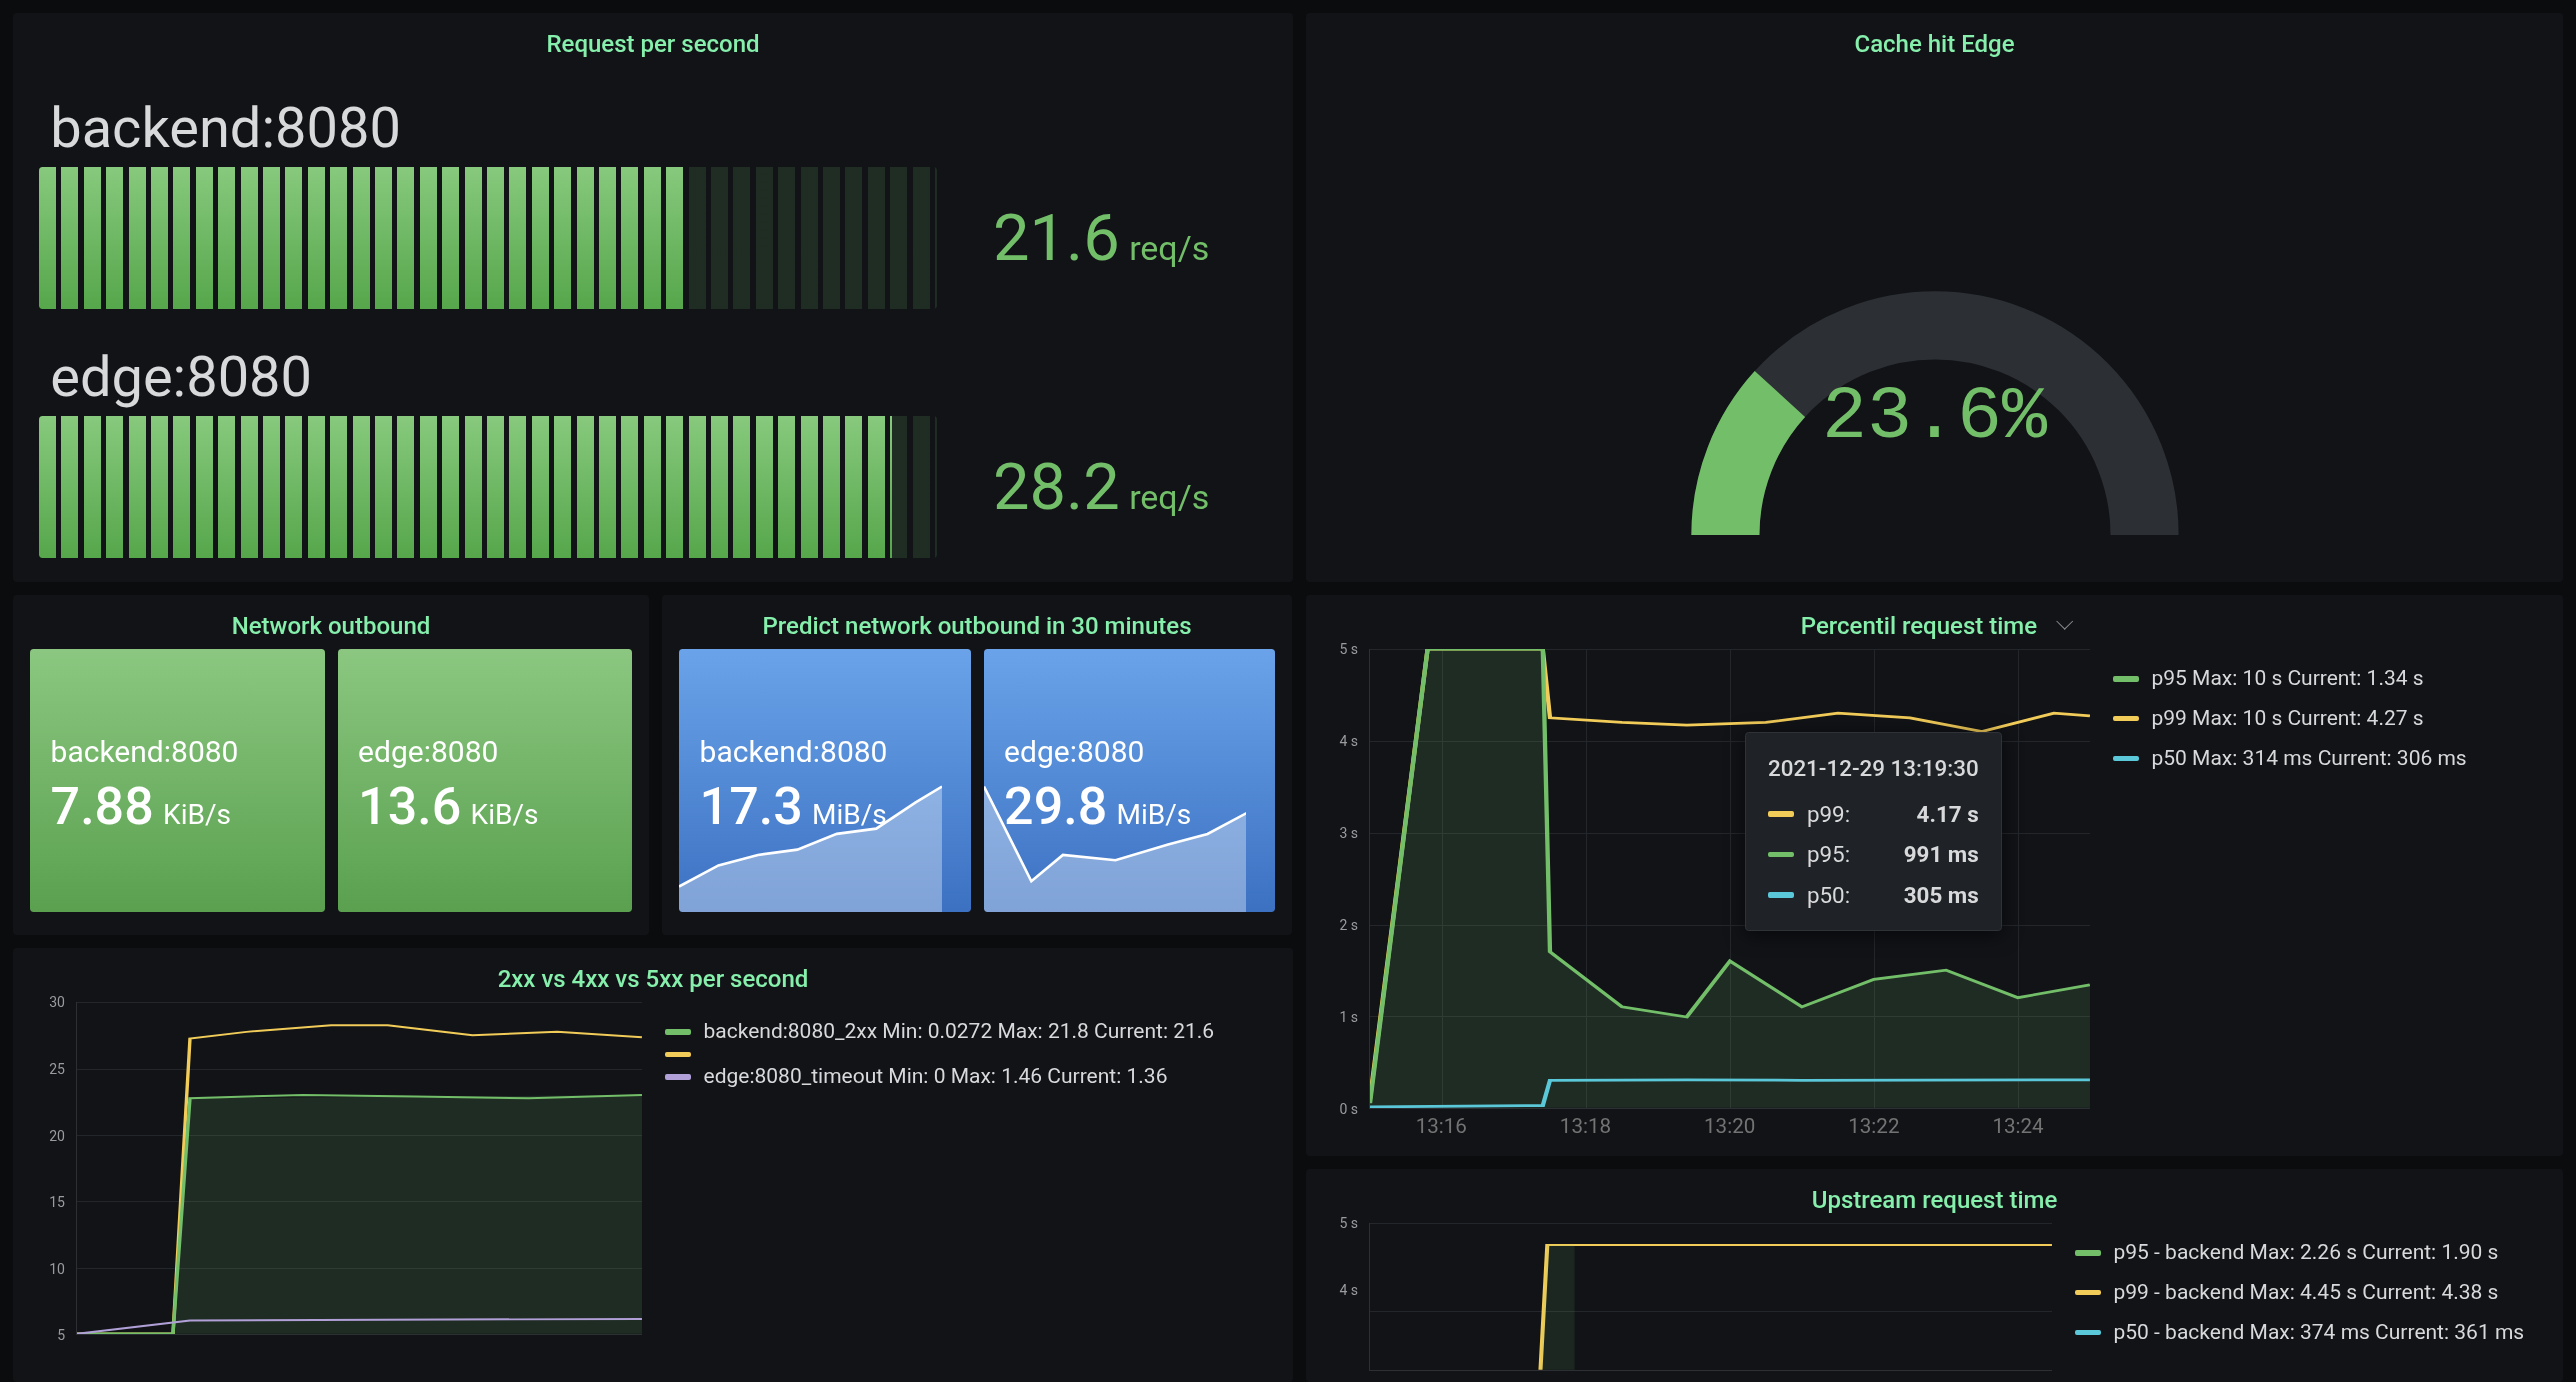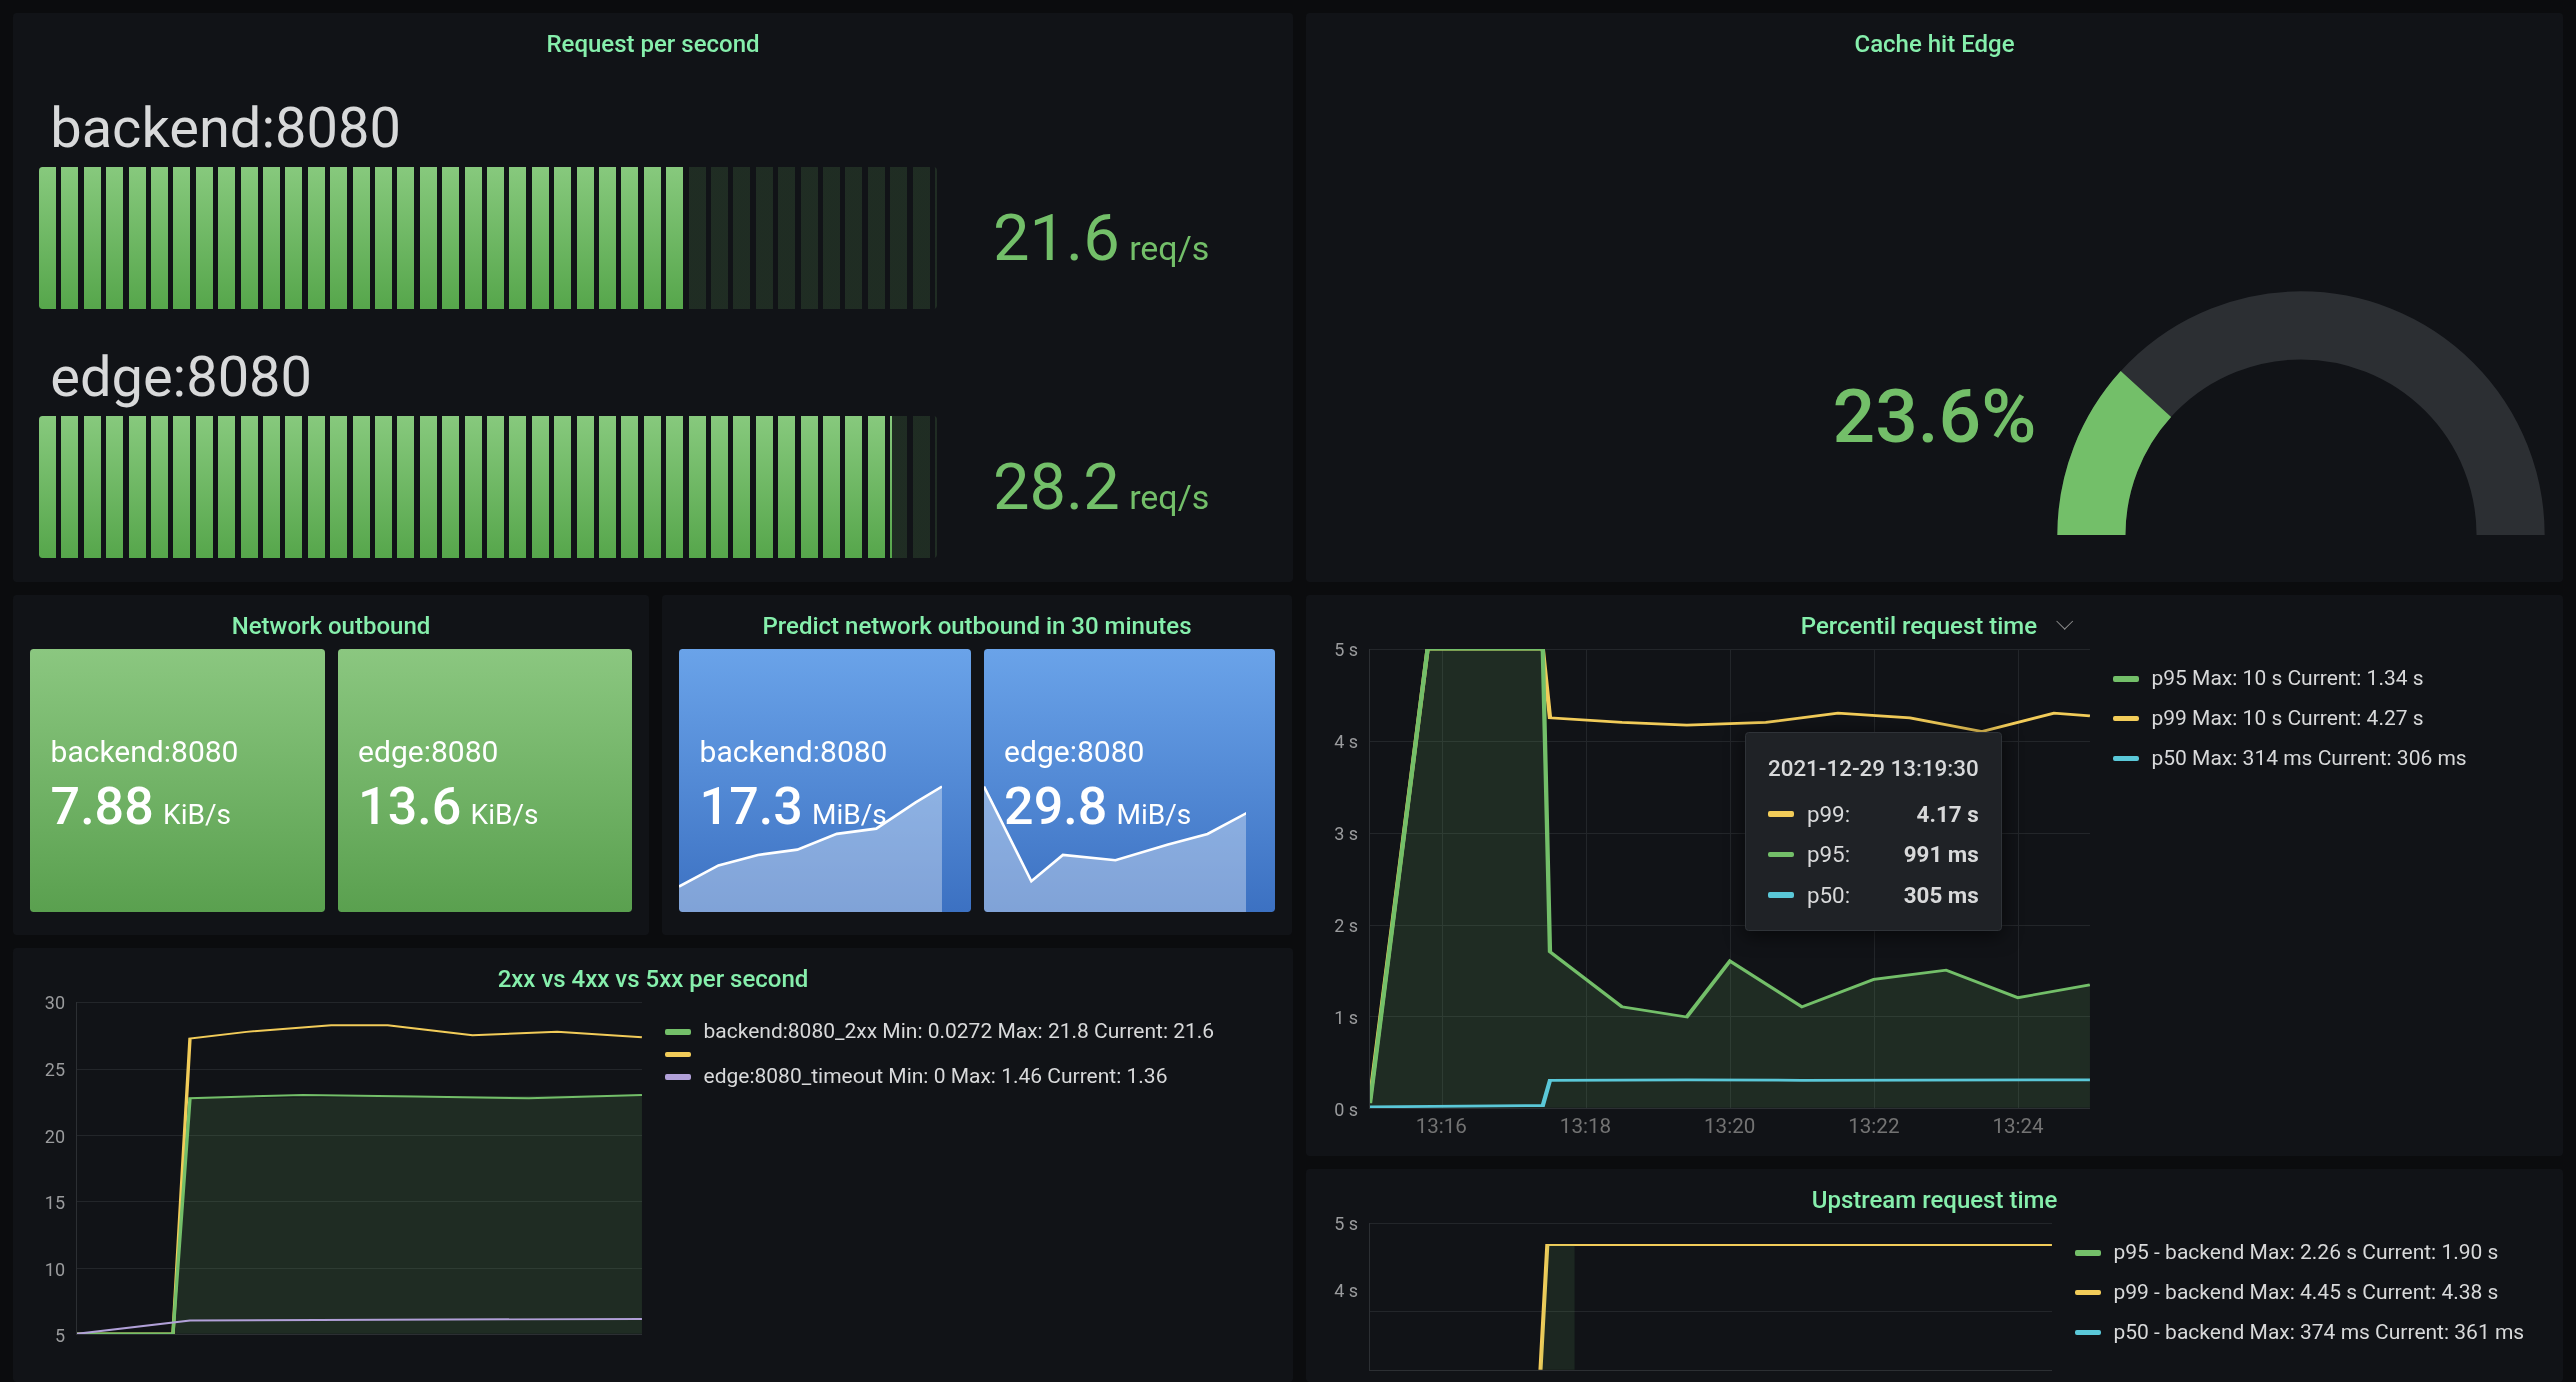--- a/index.html
+++ b/index.html
@@ -60,21 +60,21 @@
   }
   .rps-ticks {
     position: absolute; inset: 0;
     background: repeating-linear-gradient(to right, transparent 0 17px, #111317 17px 22.4px);
   }
   .rps-val { display: flex; align-items: baseline; gap: 9.4px; color: #73bf69; }
   .rps-num { font-size: 65px; font-weight: 400; }
   .rps-unit{ font-size: 34px; }
 
   
-  .gauge-wrap { position: relative; width: 100%; height: 496px; display:flex; align-items:flex-end; justify-content:flex-end; }
+  .gauge-wrap { position: relative; width: 100%; height: 496px; display:flex; align-items:flex-end; justify-content:center;font-family:Liberation Mono, monospace; }
   .gauge-svg { width: 524px; height: 318px; }
   .gauge-text { position:absolute; left:50%; transform:translateX(-50%); bottom:103px; color:#73bf69; font-size:75px; font-weight:500; }
 
   
   .stat-grid { display:flex; gap:13px; padding:0 17px 17px; height: calc(100% - 60px); }
   .stat-box {
     flex:1; border-radius:3.7px; padding:26px 20.6px 17px;
     display:flex; flex-direction:column; justify-content:center;
     position:relative; overflow:hidden; color:#fff;
   }
@@ -97,21 +97,21 @@
     height: calc(100% - 54px);
   }
   .plot-col { flex: 1; position: relative; }
   .legend-col { width: 458px; padding: 9.4px 7.5px 0 18.7px; font-size: 21px; line-height: 1.9; }
   #panel-2xx4xx5xx .legend-col { width: 636px; }
   #panel-upstream .legend-col { width: 496px; }
   .legend-item { display:flex; align-items:center; gap:13px; white-space:nowrap; }
   .swatch { width:26px; height:5.6px; border-radius:1.9px; flex:0 0 26px; }
 
   .axis-y { position:absolute; left:-3.7px; top:0; bottom:36px; width:52px; }
-  .axis-y div { position:absolute; right:7.5px; transform:translateY(-50%); font-size:18px; color:#9a9b9d; }
+  .axis-y div { position:absolute; right:7.5px; transform:translateY(-50%); font-size:14px; color:#9a9b9d; }
   .plot {
     position:absolute; left:52px; right:3.7px; top:0; bottom:36px;
     border-left:0.9px solid #2c2f33; border-bottom:0.9px solid #2c2f33;padding-left:46px;
   }
   .gridlines { position:absolute; inset:0; }
   .gridlines .h { position:absolute; left:0; right:0; border-top:0.9px solid #23262a; }
   .gridlines .v { position:absolute; top:0; bottom:0; border-left:0.9px solid #23262a; }
   .axis-x { position:absolute; left:52px; right:3.7px; bottom:3.7px; height:28px; }
   .axis-x div { position:absolute; transform:translateX(-50%); font-size:20.6px; color:#737373; }
 

